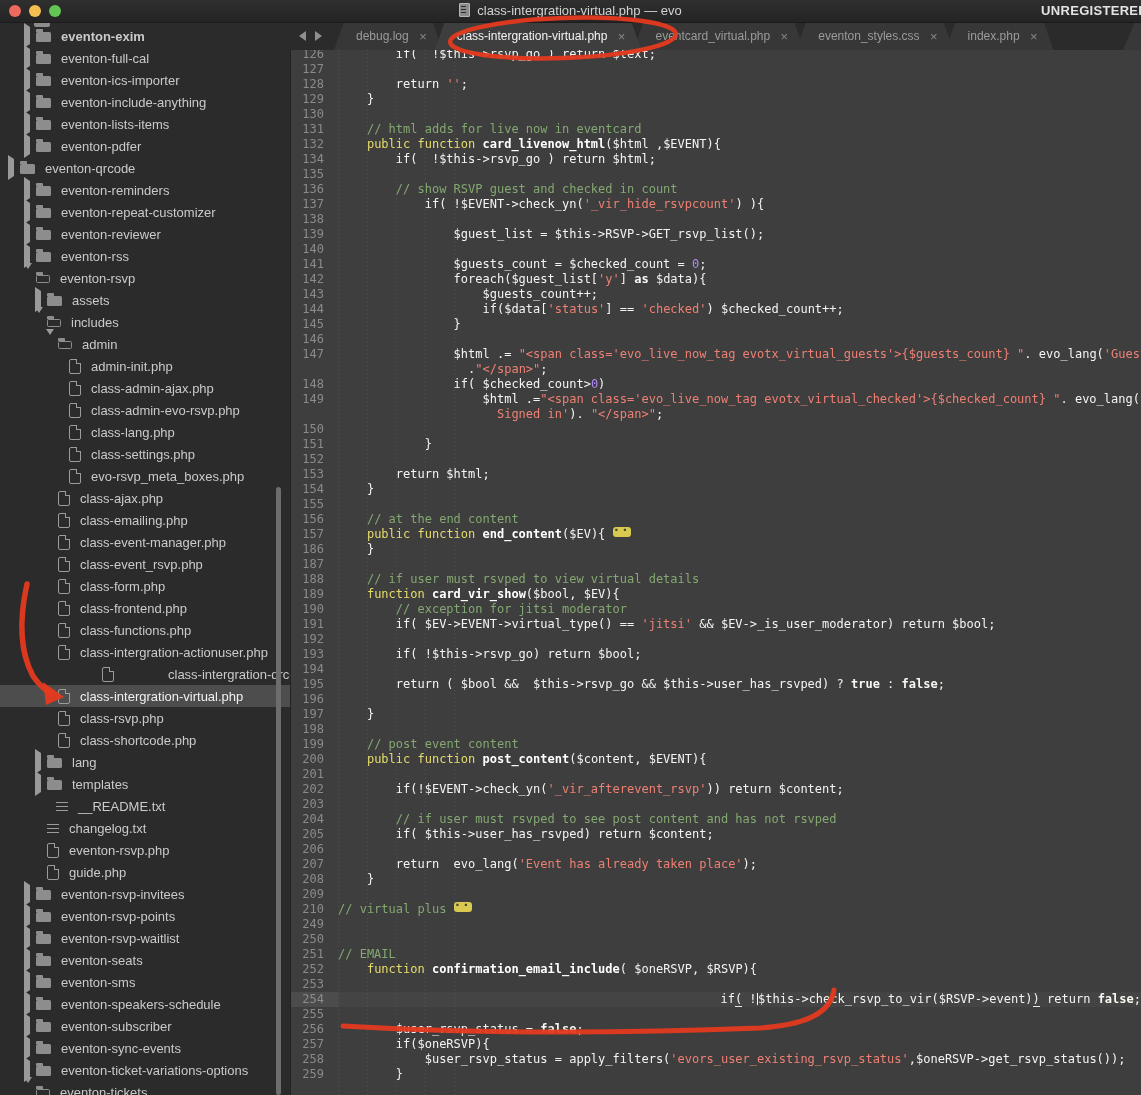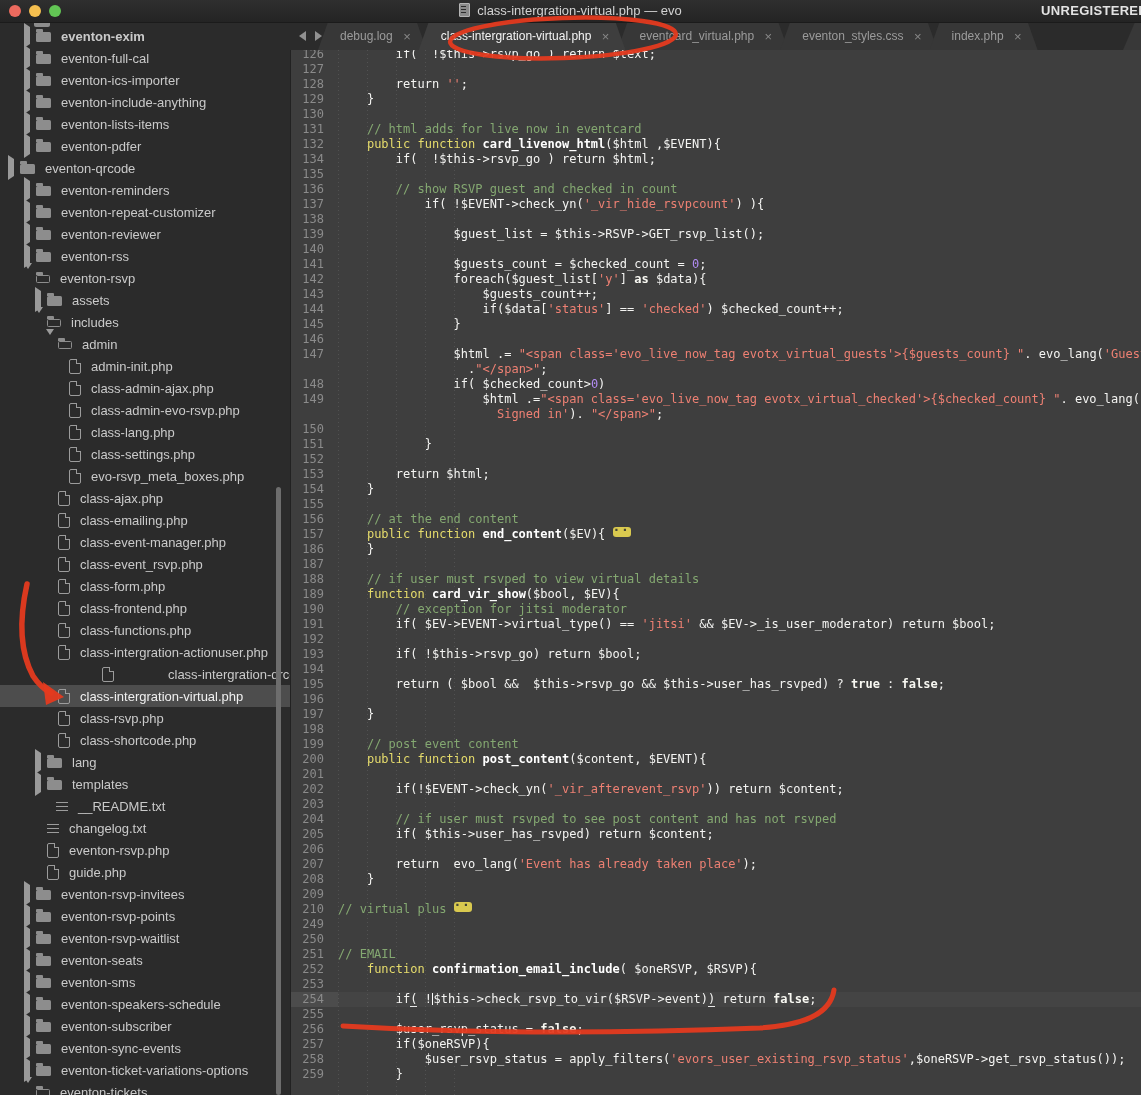--- a/index.html
+++ b/index.html
@@ -41,37 +41,37 @@
   .slabel{font-size:13px;color:#cacaca;}
   .srow.sel .slabel{color:#f0f0f0;}
   .sb-scroll{position:absolute;left:276px;top:465px;width:5px;height:608px;background:#6d6d6d;border-radius:2.5px;}
   .sliver{position:absolute;left:34px;top:0;width:16px;height:5px;background:#8d8d8d;border-radius:0 0 2px 2px;}
 
   
   .tabbar{position:absolute;left:290px;top:22px;width:851px;height:28px;background:#2b2b2b;z-index:6;}
   .nav{position:absolute;left:9px;top:0;height:100%;display:flex;align-items:center;gap:9px;}
   .nav-l{width:0;height:0;border-right:7px solid #909090;border-top:5px solid transparent;border-bottom:5px solid transparent;}
   .nav-r{width:0;height:0;border-left:7px solid #909090;border-top:5px solid transparent;border-bottom:5px solid transparent;}
-  #tab-strip{position:absolute;left:28px;top:0;height:100%;display:flex;}
+  #tab-strip{position:absolute;left:44px;top:0;height:100%;display:flex;}
   .tab{position:relative;height:100%;display:flex;align-items:center;padding:0 34px 0 22px;
        background:#373737;color:#9b9b9b;font-size:12px;white-space:nowrap;margin-left:-8px;
        clip-path:polygon(10px 0,calc(100% - 10px) 0,100% 100%,0 100%);}
   .tab:first-child{margin-left:0;}
   .tab.active{background:#3e3e3e;color:#f4f4f4;z-index:3;}
   .tclose{position:absolute;right:16px;top:50%;transform:translateY(-50%);color:#878787;font-size:13px;}
   .edgewedge{position:absolute;right:0;top:0;height:100%;width:18px;background:#383838;
              clip-path:polygon(12px 0,100% 0,100% 100%,0 100%);}
 
   
   .editor{position:absolute;left:290px;top:50px;width:851px;height:1045px;background:#3e3e3e;overflow:hidden;}
   .guide{position:absolute;top:0;bottom:0;width:1px;z-index:1;
          background-image:repeating-linear-gradient(to bottom,rgba(255,255,255,.10) 0 1px,transparent 1px 4px);}
   #rows{position:relative;margin-top:-3px;z-index:2;}
   .crow{height:15px;display:flex;font-family:"DejaVu Sans Mono",monospace;font-size:12px;line-height:15px;}
-  .crow.cur{background:rgba(255,255,255,.03);}
+  .crow.cur{background:rgba(255,255,255,.03);justify-content:space-between;}
   .ln{flex:none;width:34px;text-align:right;padding-right:14px;color:#8b8b8b;}
   .crow.cur .ln{background:#4c4c4c;}
   .ct{white-space:pre;tab-size:4;}
   .pl{color:#f4f4f2;} .cm{color:#84a871;} .kw{color:#e6dc6c;} .fn{color:#ffffff;font-weight:700;}
   .st{color:#ee8073;} .nu{color:#b18bf2;} .bd{color:#f8f8f2;font-weight:700;}
   .ul{color:#f4f4f2;border-bottom:1px solid #e8e8e8;}
   .caret{display:inline-block;width:1.5px;height:12px;background:#ffffff;vertical-align:-2px;}
   .pill{display:inline-block;width:18px;height:10px;border-radius:3px;background:#d9c94f;
         color:#454536;font-size:13px;line-height:6px;text-align:center;letter-spacing:.5px;
         font-weight:700;overflow:hidden;vertical-align:1px;}

